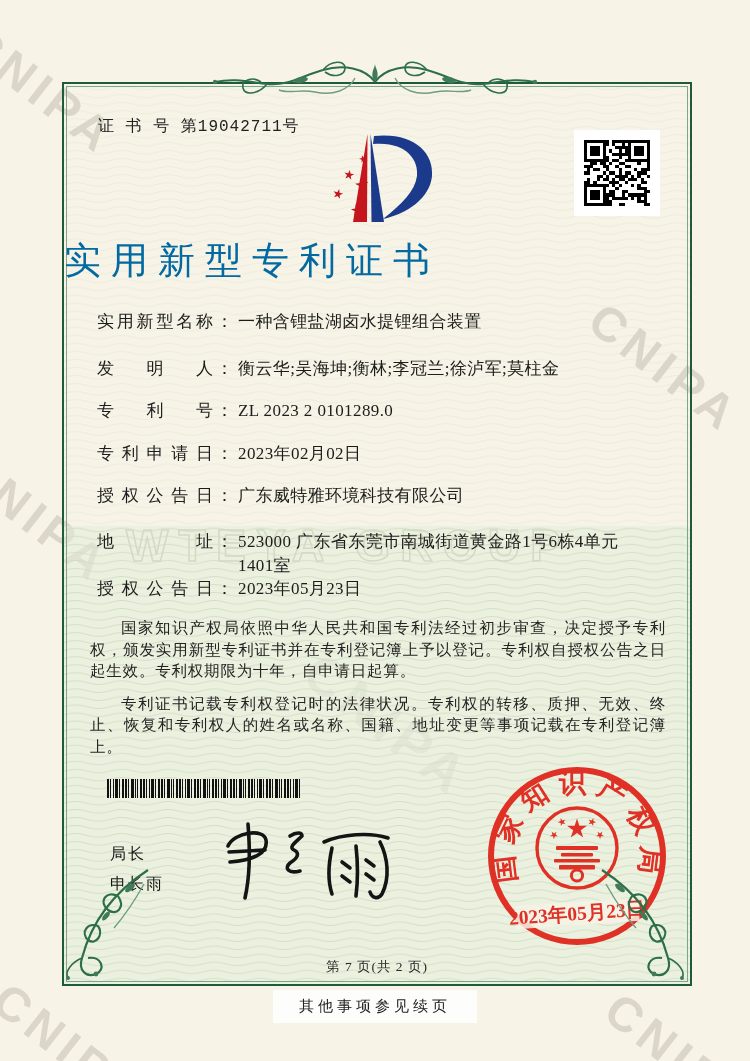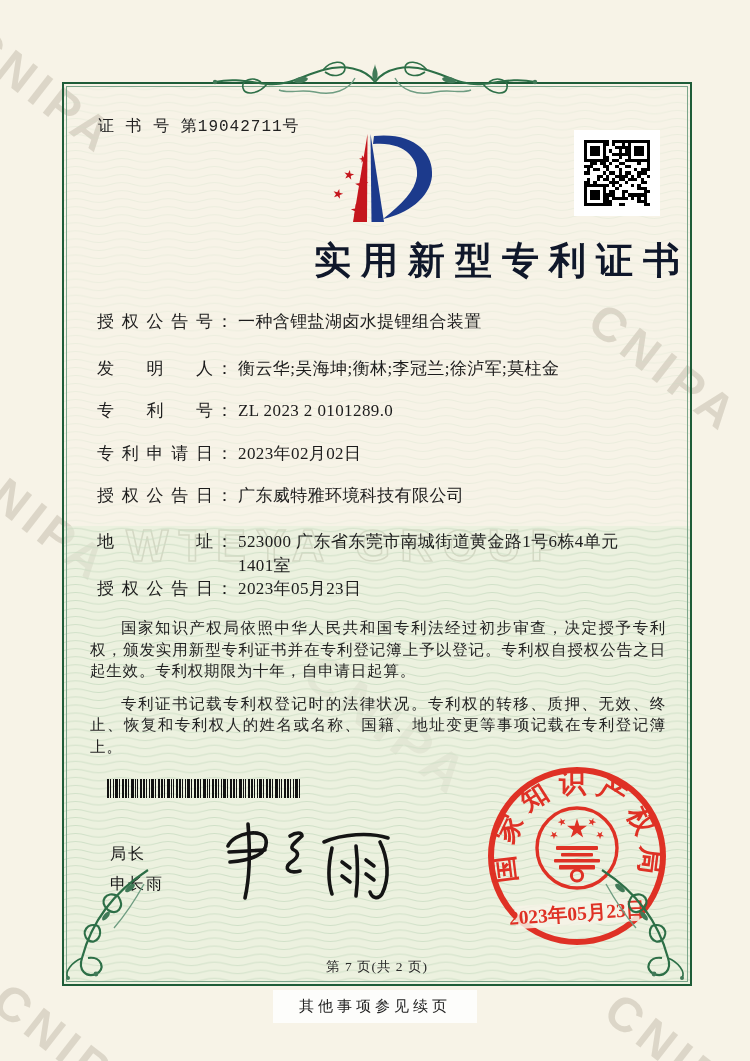--- a/index.html
+++ b/index.html
@@ -33,22 +33,22 @@
   .frame-inner{position:absolute;inset:2px;border:1px solid #7ca68b;pointer-events:none;}
   .waves{position:absolute;inset:0;width:100%;height:100%;z-index:0;}
   .content{position:absolute;inset:0;z-index:2;}
   .orn{position:absolute;z-index:4;pointer-events:none;}
   
   .cert-no{position:absolute;left:34px;top:32px;font-size:16px;letter-spacing:1px;color:#222;font-family:Liberation Mono, monospace;}
   .logo{position:absolute;left:243px;top:48px;}
   .qr-box{position:absolute;left:510px;top:46px;width:86px;height:86px;background:#ffffff;}
   .qr-box svg{position:absolute;left:10px;top:10px;}
   .title{
-    position:absolute;left:0;right:0;top:152px;text-align:right;
-    font-size:37px;font-weight:bold;letter-spacing:10px;color:#0f172a;
+    position:absolute;left:0;right:0;top:152px;text-align:left;
+    font-size:37px;font-weight:normal;letter-spacing:10px;color:#0369a1;
   }
   
   .rows{position:absolute;left:33px;top:0;width:572px;}
   .row{position:absolute;left:0;font-size:17px;line-height:24px;white-space:nowrap;}
   .lbl{display:inline-block;width:116px;text-align:justify;text-align-last:justify;vertical-align:top;}
   .lbl2{display:inline-block;vertical-align:top;}
   .colon{display:inline-block;margin:0 5px 0 3px;vertical-align:top;}
   .val{display:inline-block;vertical-align:top;letter-spacing:.4px;}
   .val-wrap{white-space:normal;width:414px;}
   .pair2{position:absolute;left:288px;top:0;}
@@ -274,21 +274,21 @@
             <rect x="1" y="15" width="5" height="5" fill="#fff"></rect>
             <rect x="2" y="16" width="3" height="3" fill="#000"></rect>
           </g>
         </svg>
     </div>
 
     <div class="title">实用新型专利证书</div>
 
     <div class="rows">
       <div class="row" style="top:226px">
-        <span class="lbl">授权公告号</span><span class="colon">：</span><span class="val">一种含锂盐湖卤水提锂组合装置</span>
+        <span class="lbl">实用新型名称</span><span class="colon">：</span><span class="val">一种含锂盐湖卤水提锂组合装置</span>
       </div>
       <div class="row" style="top:273px">
         <span class="lbl">发明人</span><span class="colon">：</span><span class="val">衡云华;吴海坤;衡林;李冠兰;徐泸军;莫柱金</span>
       </div>
       <div class="row" style="top:315px">
         <span class="lbl">专利号</span><span class="colon">：</span><span class="val">ZL 2023 2 0101289.0</span>
       </div>
       <div class="row" style="top:358px">
         <span class="lbl">专利申请日</span><span class="colon">：</span><span class="val">2023年02月02日</span>
       </div>

